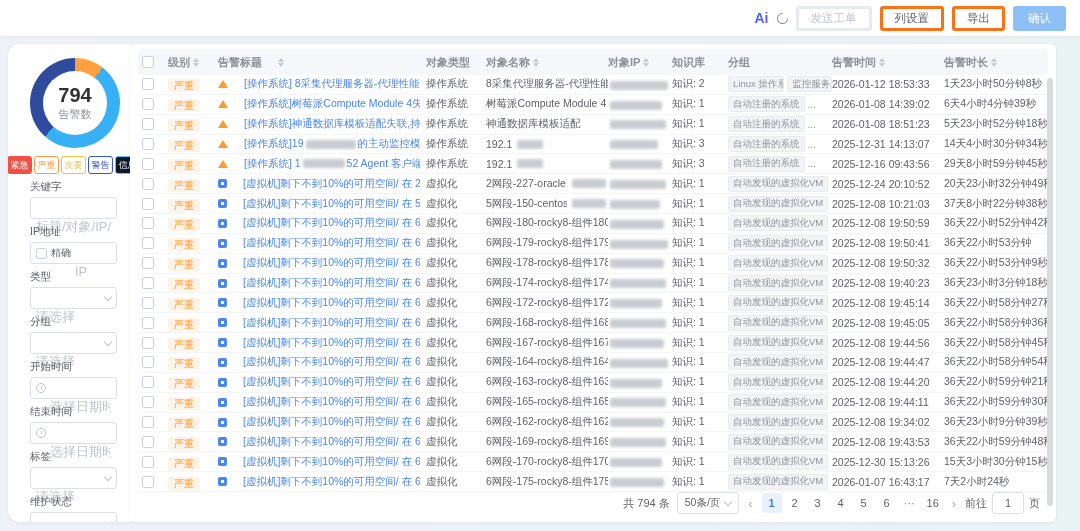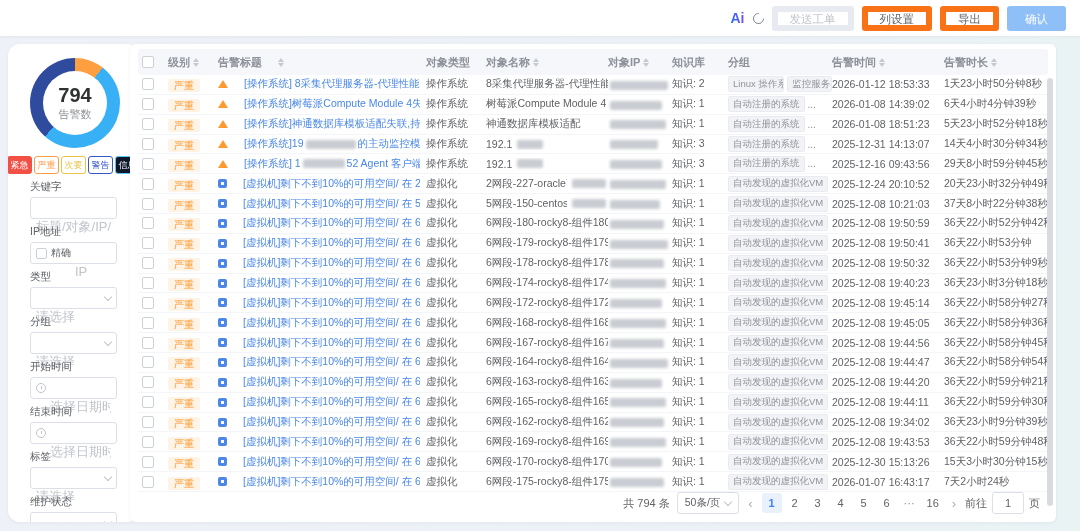--- a/index.html
+++ b/index.html
@@ -13,21 +13,21 @@
   .tab.active { color:#3e83f8; font-weight:bold; }
   .tab.active::after { content:''; position:absolute; left:0; right:0; bottom:2px; height:2px; background:#3e83f8; border-radius:1px; }
   .tab-sep { color:#e2e6ec; font-size:11px; }
   .info-icon { width:11px; height:11px; border:1px solid #b8bdc6; border-radius:50%; color:#b8bdc6;
     font-size:8px; display:inline-flex; align-items:center; justify-content:center; font-style:italic; }
   .topbar-actions { margin-left:auto; display:flex; align-items:center; gap:8px; }
   .ai-logo { font-weight:800; font-size:14px; background:linear-gradient(90deg,#2b6bf3,#7a4ff0);
     -webkit-background-clip:text; background-clip:text; color:transparent; }
   .refresh-ring { width:11px; height:11px; border:1.5px solid #8a9099; border-top-color:transparent;
     border-radius:50%; transform:rotate(45deg); }
-  .btn { font-size:11.5px; height:25px; padding:0 12px; background:#fff; border:6px solid #f97316;
+  .btn { font-size:11.5px; height:25px; padding:0 12px; background:#fff; border:3px solid #f97316;
     border-radius:3px; color:#606266; cursor:pointer; }
   .btn.disabled { color:#c0c4cc; border-color:#e7eaf0; }
   .btn.primary { background:#8ebff7; border-color:#8ebff7; color:#fff; }
 
   .sidebar { position:absolute; left:8px; top:44px; width:131px; height:478px; background:#fff;
     border-radius:12px; box-shadow:0 1px 4px rgba(31,45,61,.05); padding:8px 22px; overflow:hidden; }
   .donut { width:90px; height:90px; border-radius:50%; margin:6px auto 8px; position:relative; }
   .donut-hole { position:absolute; inset:13px; background:#fff; border-radius:50%;
     display:flex; flex-direction:column; align-items:center; justify-content:center; }
   .donut-total { font-size:20px; font-weight:bold; color:#303133; line-height:1; }

